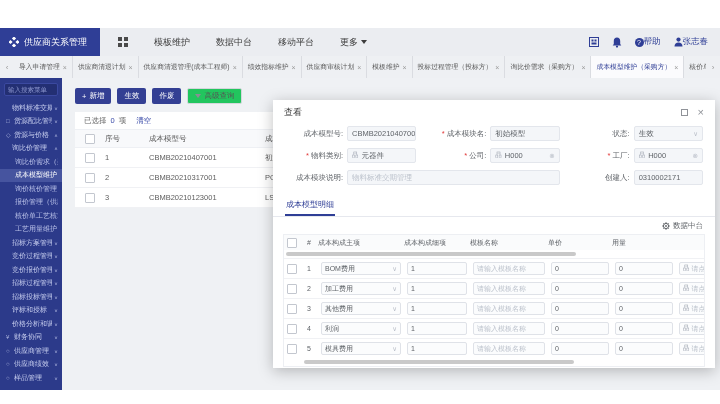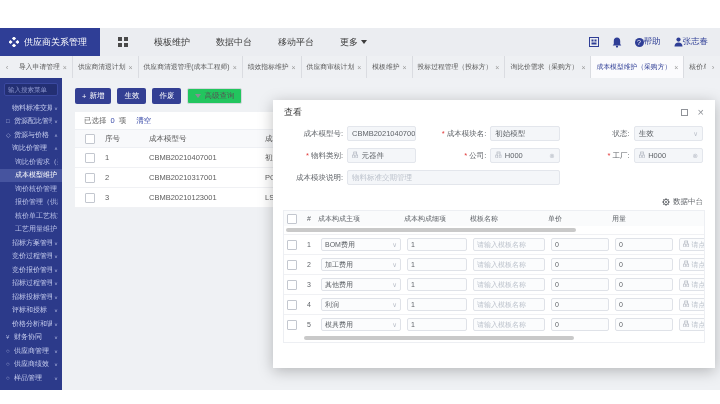--- a/index.html
+++ b/index.html
@@ -425,22 +425,31 @@
             <span class="sfx">⊗</span>
           </span>
       </div>
 
       <div class="fld span2">
         <span class="lab">成本模块说明:</span>
         <span class="fbox">
             <span class="ph">物料标准交期管理</span>
           </span>
       </div>
-    </div>
-
+      <div class="fld">
+        <span class="lab">创建人:</span>
+        <span class="fbox">
+            <span>0310002171</span>
+          </span>
+      </div>
+    </div>
+
+    <div class="mtabs">
+      <span class="mtab">成本模型明细</span>
+    </div>
 
     <div class="custrow">
       <svg width="8" height="8" viewBox="0 0 8 8">
           <circle cx="4" cy="4" r="2.6" fill="none" stroke="#5f6368" stroke-width="1"></circle>
           <circle cx="4" cy="4" r="0.9" fill="#5f6368"></circle>
           <path d="M4 0 L4 1.4 M4 6.6 L4 8 M0 4 L1.4 4 M6.6 4 L8 4 M1.2 1.2 L2.1 2.1 M5.9 5.9 L6.8 6.8 M6.8 1.2 L5.9 2.1 M2.1 5.9 L1.2 6.8" stroke="#5f6368" stroke-width="0.8"></path>
         </svg>
       <span>数据中台</span>
     </div>
 

